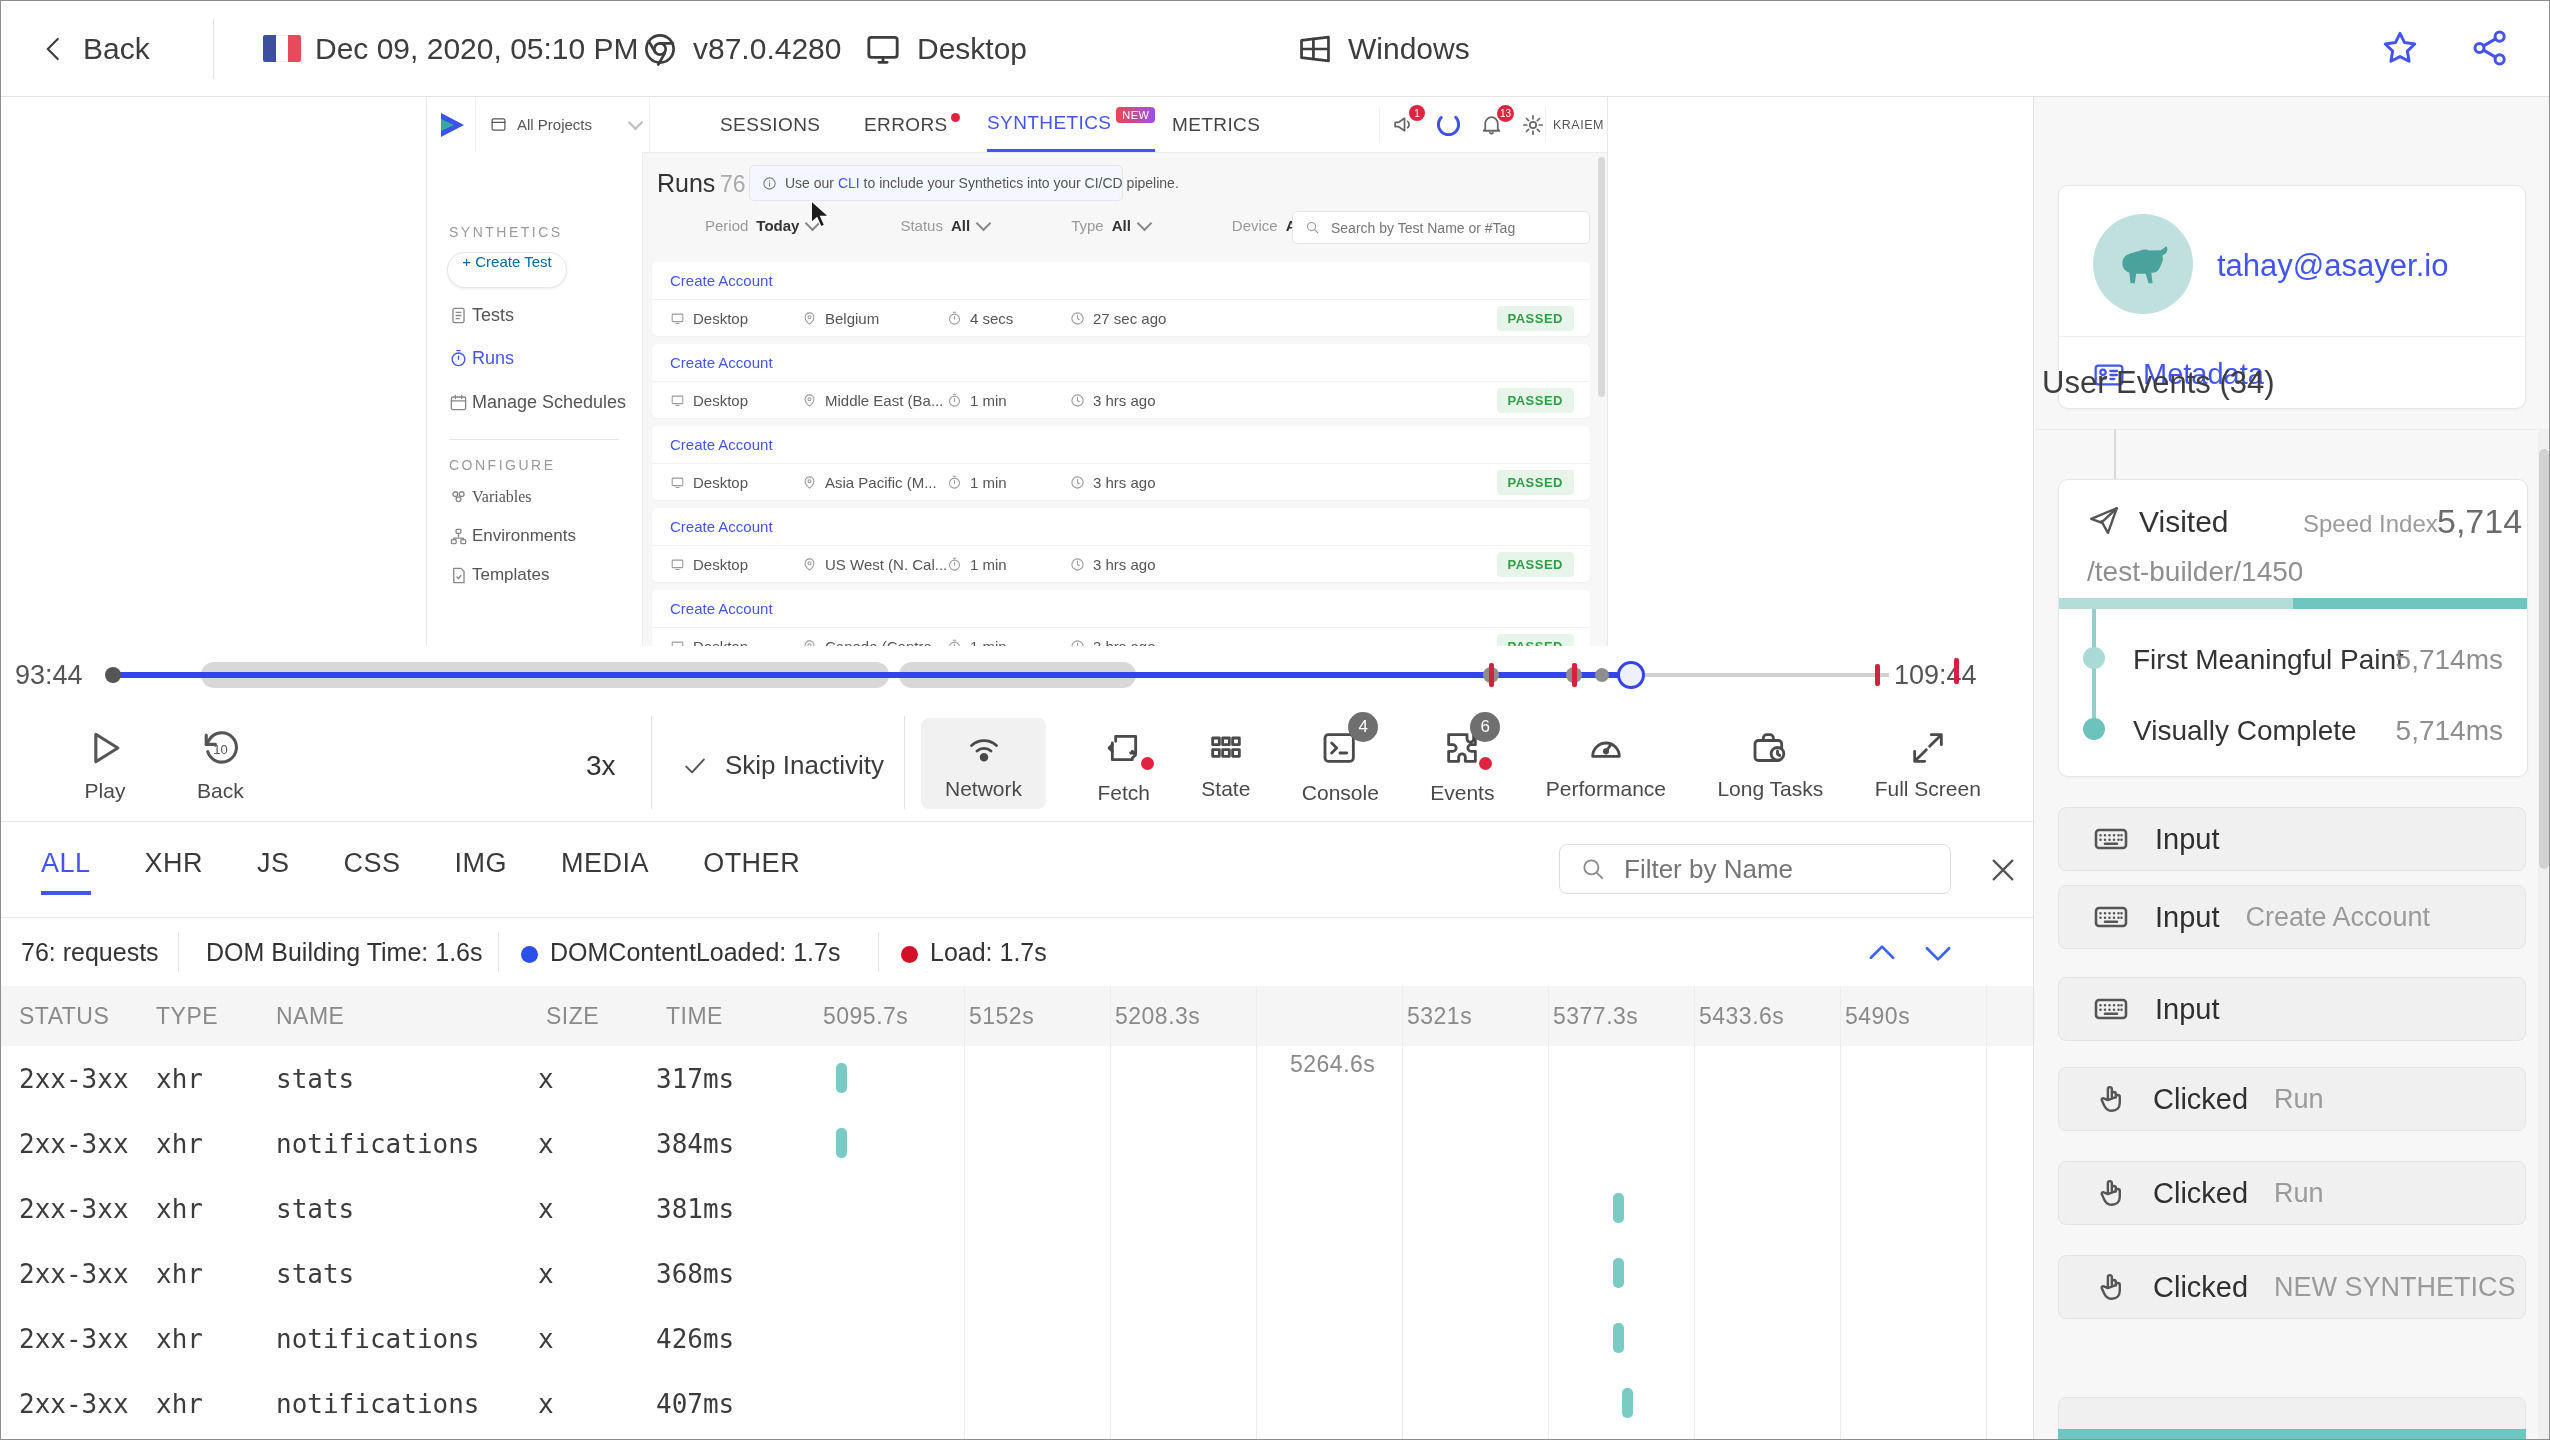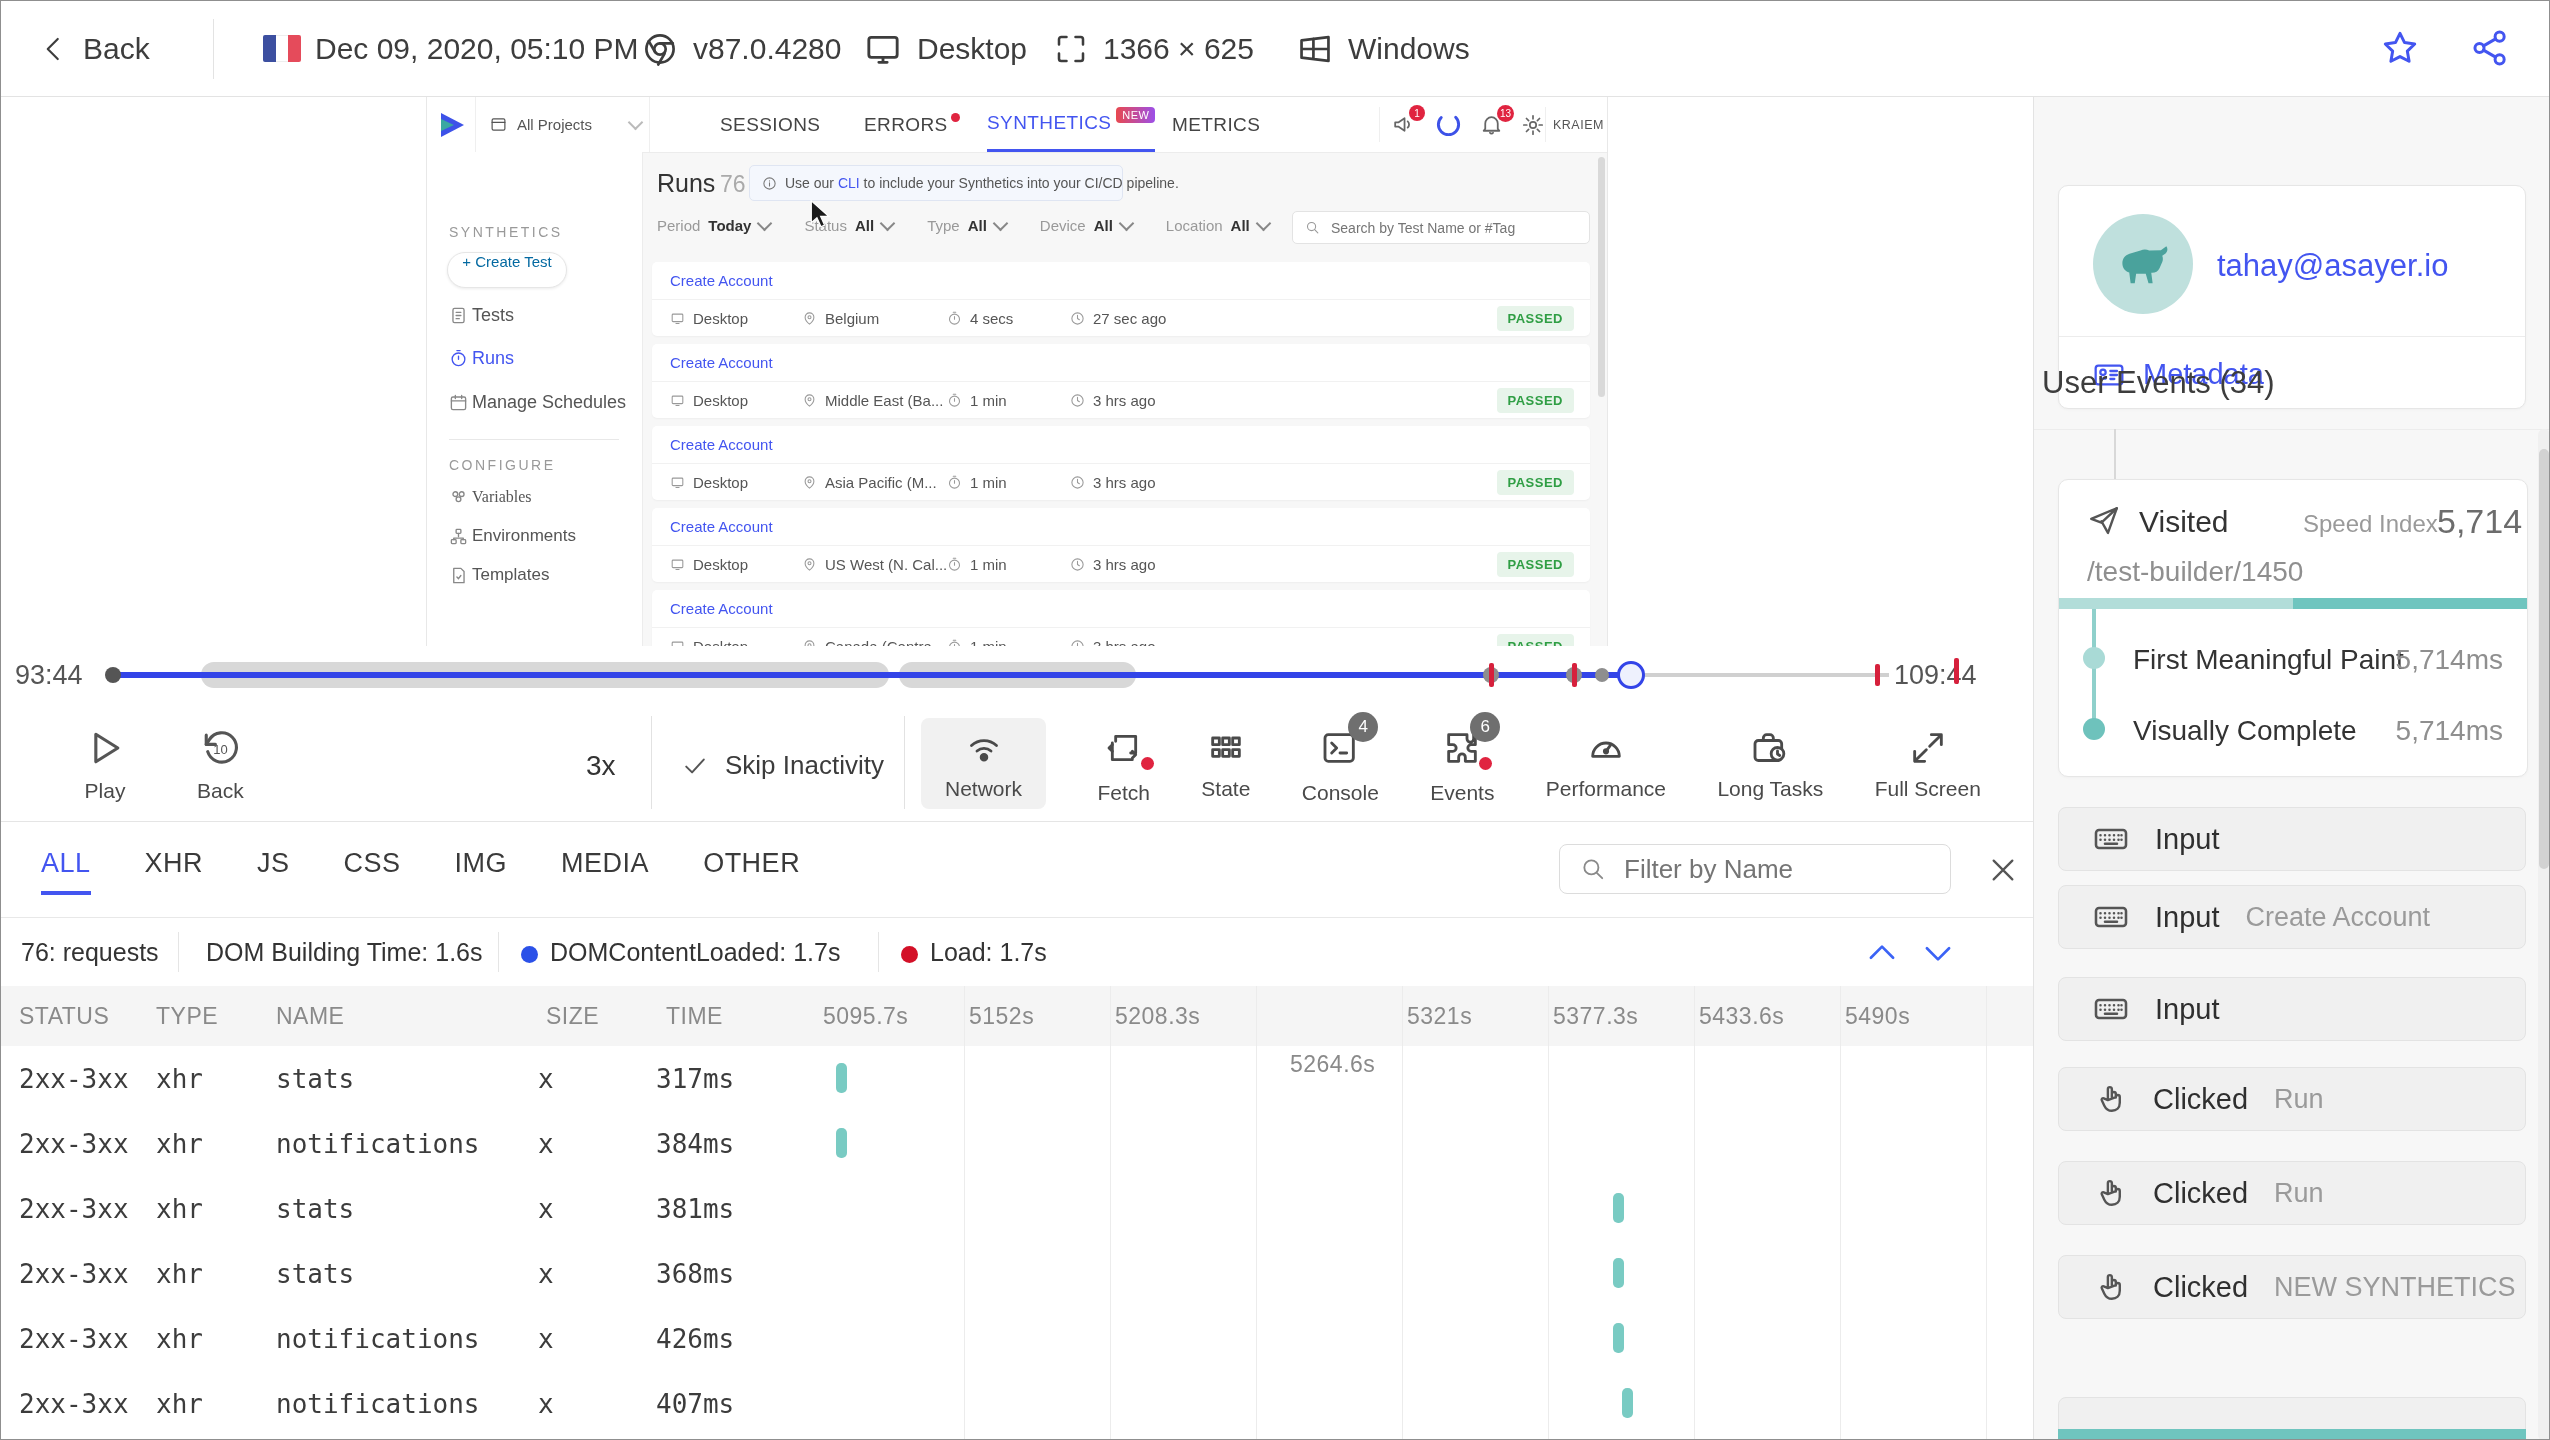--- a/index.html
+++ b/index.html
@@ -22,21 +22,21 @@
   .enav{position:absolute;left:0;top:0;width:1180px;height:55px;background:#fff;border-bottom:1px solid #ececec;}
   .etab{position:absolute;top:0;height:55px;display:flex;align-items:center;font-size:19px;letter-spacing:.4px;color:#444;font-weight:500;}
   .esb{position:absolute;left:0;top:55px;width:215px;height:494px;background:#fff;border-right:1px solid #ececec;}
   .esb-sec{position:absolute;left:22px;font-size:14px;letter-spacing:2.5px;color:#999;}
   .esb-item{position:absolute;left:22px;display:flex;align-items:center;gap:4px;font-size:18px;color:#555;}
   .runcard{position:absolute;left:225px;width:938px;background:#fff;border-radius:5px;height:74px;box-shadow:0 1px 2px rgba(0,0,0,.04);}
   .rc-detail{position:absolute;left:0;right:0;top:37px;height:37px;border-top:1px solid #f1f1f1;font-size:15px;color:#444;}
   .rc-cell{position:absolute;top:0;height:37px;display:flex;align-items:center;gap:8px;color:#555;}
   .passed{position:absolute;right:16px;top:6px;padding:5px 11px;border-radius:4px;background:#e7f4ea;
           color:#2f9e44;font-size:13px;font-weight:bold;letter-spacing:.5px;}
-  .flt{display:flex;align-items:center;gap:8px;font-size:15px;color:#999;}
+  .flt{display:flex;align-items:center;gap:8px;font-size:15px;color:#999;margin-left:48px;}
   .flt b{color:#333;font-weight:bold;}
   .chev{width:9px;height:9px;border-right:2px solid #888;border-bottom:2px solid #888;transform:rotate(45deg);margin-top:-4px;}
 
   
   .tl{position:absolute;left:0;top:645px;width:2032px;height:58px;background:#fff;}
   .tl-time{position:absolute;top:14px;font-size:27px;color:#555;}
   .tick-red{position:absolute;width:5px;height:24px;background:#d6203c;border-radius:2px;top:17px;}
   .dot-gray{position:absolute;width:16px;height:16px;border-radius:50%;background:#8e8e8e;top:21px;}
 
   
@@ -102,26 +102,20 @@
     </div>
 
     <div class="tb-item" style="left:862px;">
       <svg class="i" width="40" height="40" viewBox="0 0 24 24">
         <rect x="3.5" y="5" width="17" height="12" rx="1.5"></rect>
           <path d="M9.5 20h5M12 17v3"></path>
       </svg>
       <span>Desktop</span>
     </div>
 
-    <div class="tb-item" style="left:1052px;">
-      <svg class="i" width="36" height="36" viewBox="0 0 24 24">
-        <path d="M9 4H5.5A1.5 1.5 0 0 0 4 5.5V9M15 4h3.5A1.5 1.5 0 0 1 20 5.5V9M9 20H5.5A1.5 1.5 0 0 1 4 18.5V15M15 20h3.5a1.5 1.5 0 0 0 1.5-1.5V15"></path>
-      </svg>
-      <span>1366 × 625</span>
-    </div>
 
     <div class="tb-item" style="left:1295px;">
       <svg class="i" width="38" height="38" viewBox="0 0 24 24">
         <path d="M3.5 6.5 20.5 4.5V19.5L3.5 17.5ZM11 5.6v12.8M3.5 12h17"></path>
       </svg>
       <span>Windows</span>
     </div>
 
     <div class="abs" style="left:2378px;top:26px;color:#4355f0;cursor:pointer;">
       <svg class="i" width="42" height="42" viewBox="0 0 24 24">

